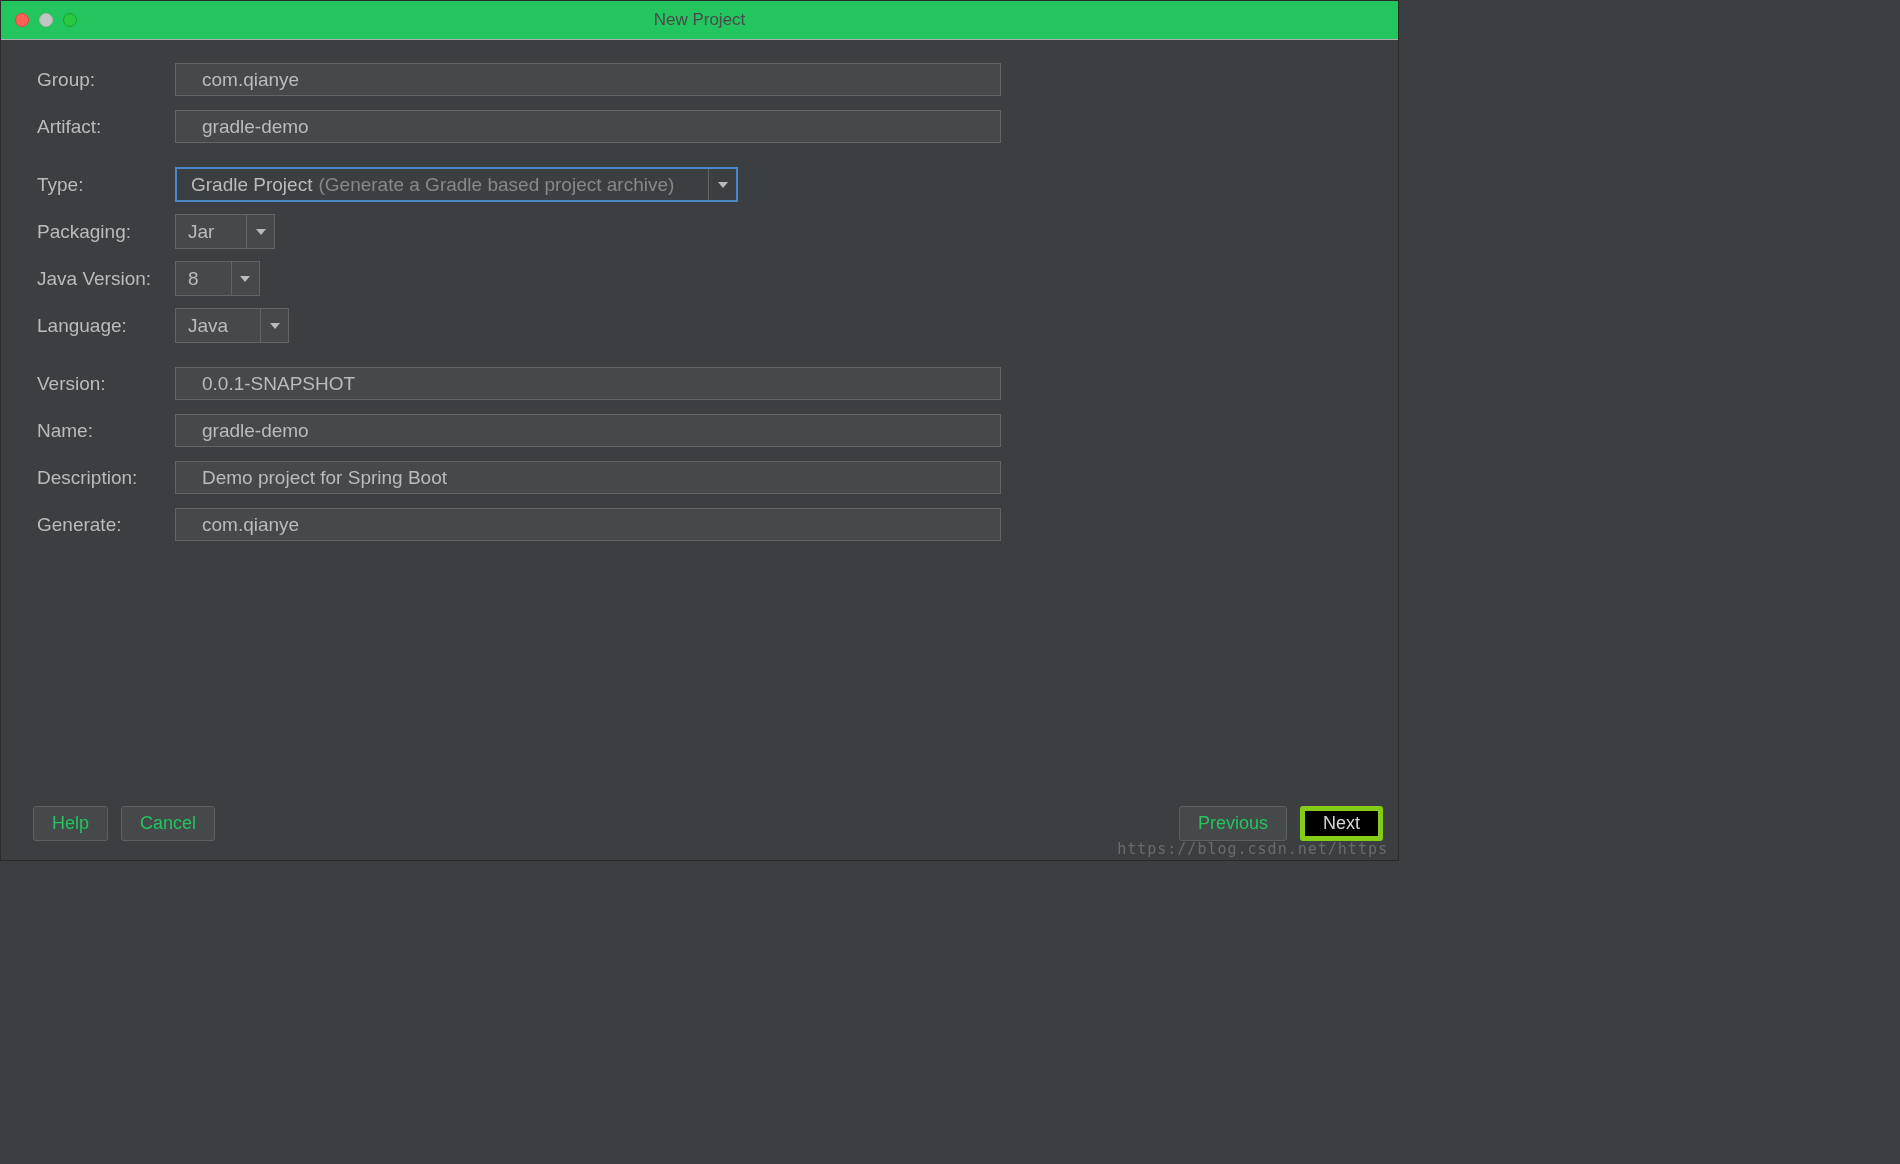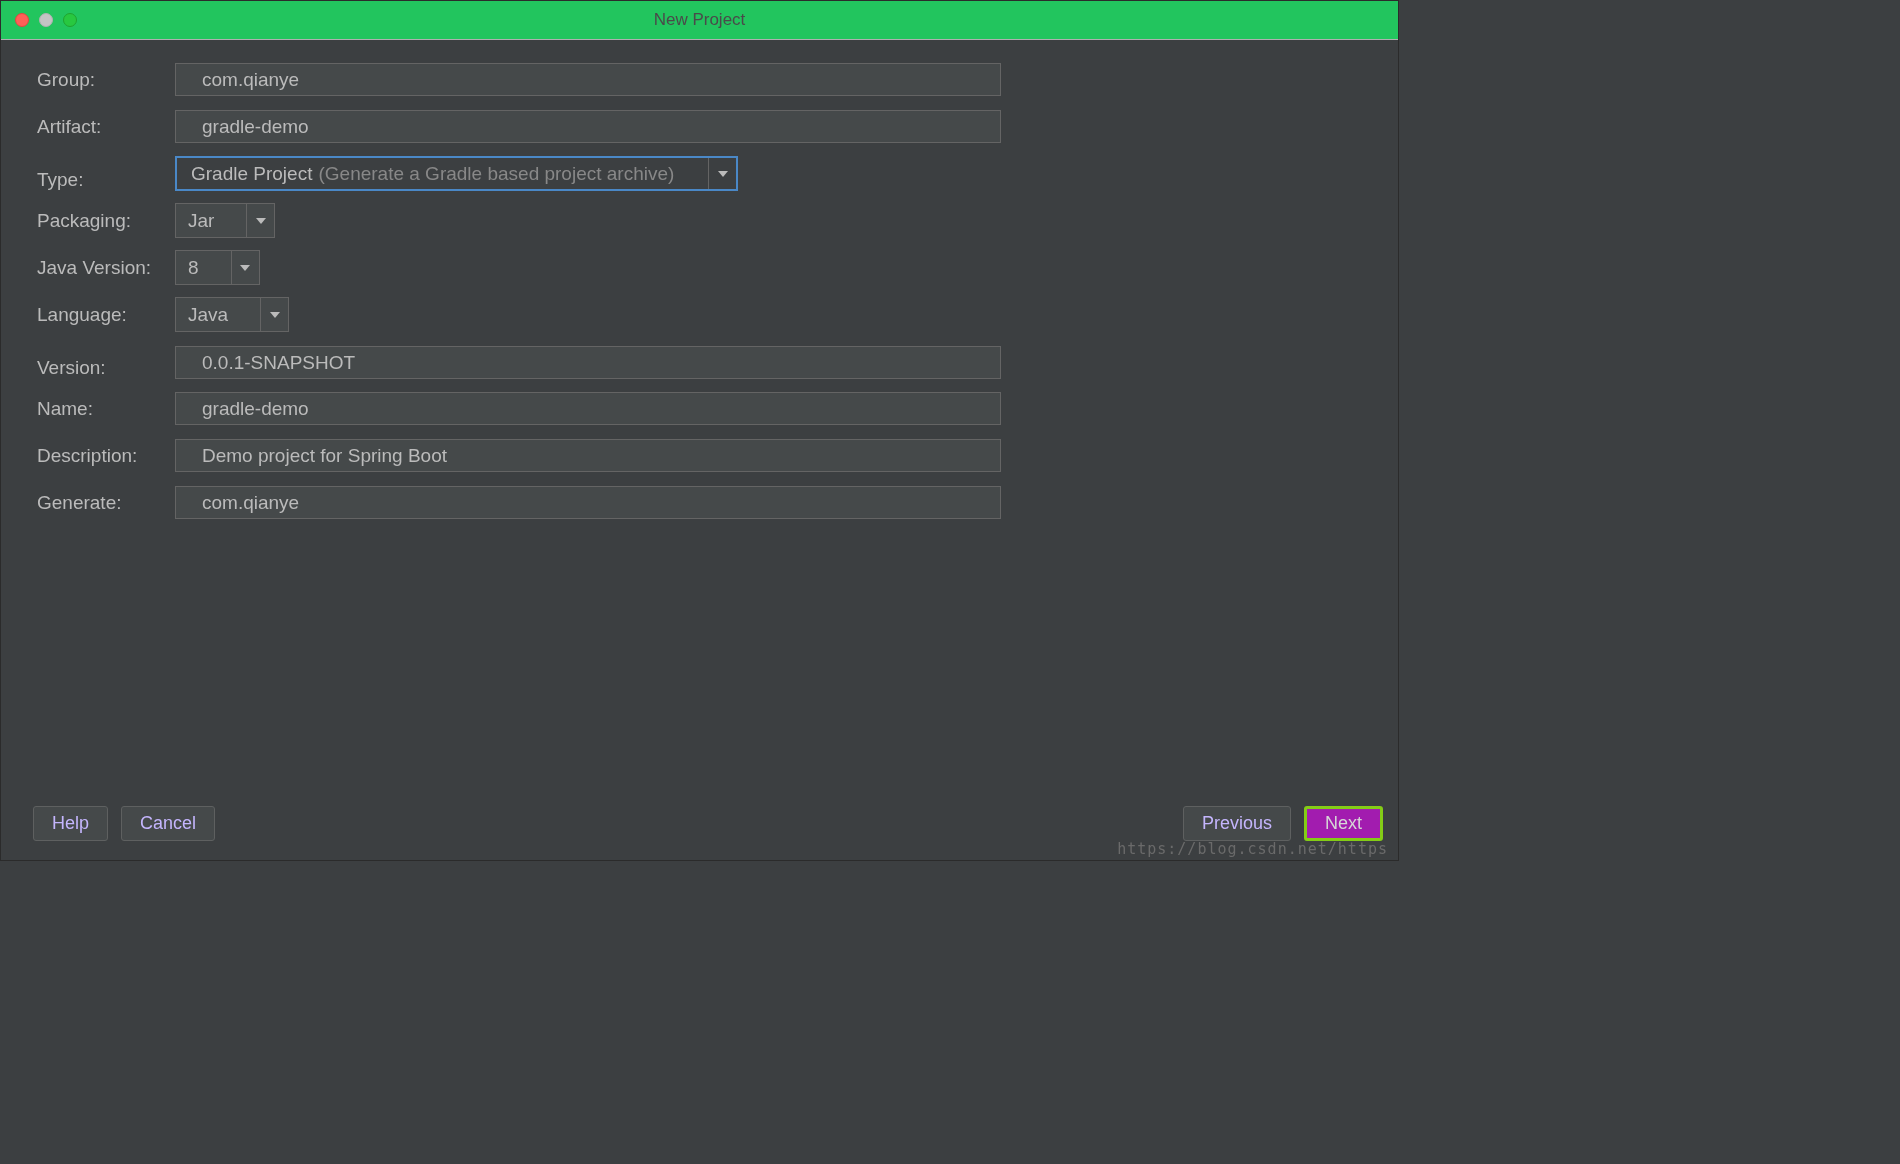--- a/index.html
+++ b/index.html
@@ -38,21 +38,21 @@
     .content {
       padding: 22px 26px 0 36px;
     }
 
     .row {
       display: flex;
       align-items: center;
       margin-bottom: 12px;
       min-height: 35px;
     }
-    .gap-top { margin-top: 12px; align-items: flex-end; }
+    .gap-top { margin-top: 23px; }
     .label {
       width: 138px;
       font-size: 19px;
       color: #bbbbbb;
       flex-shrink: 0;
     }
 
     .text-input {
       flex: 0 0 826px;
       height: 33px;
@@ -106,29 +106,29 @@
       height: 64px;
       display: flex;
       align-items: center;
       padding: 0 15px 9px 32px;
     }
     .btn {
       height: 35px;
       padding: 0 18px;
       background: #45494a;
       border: 1px solid #5e6060;
-      color: #c4b5fd;
+      color: #22c55e;
       font-size: 18px;
       cursor: pointer;
       border-radius: 3px;
     }
     .btn + .btn { margin-left: 13px; }
     .btn.primary {
-      background: #a21caf;
-      border: 3px solid #84cc16;
+      background: #000000;
+      border: 5px solid #84cc16;
       color: #d6d6d6;
     }
     .spacer { flex: 1; }
 
     .watermark {
       position: absolute;
       right: 10px;
       bottom: 2px;
       font-size: 15px;
       color: #6a6a6a;

